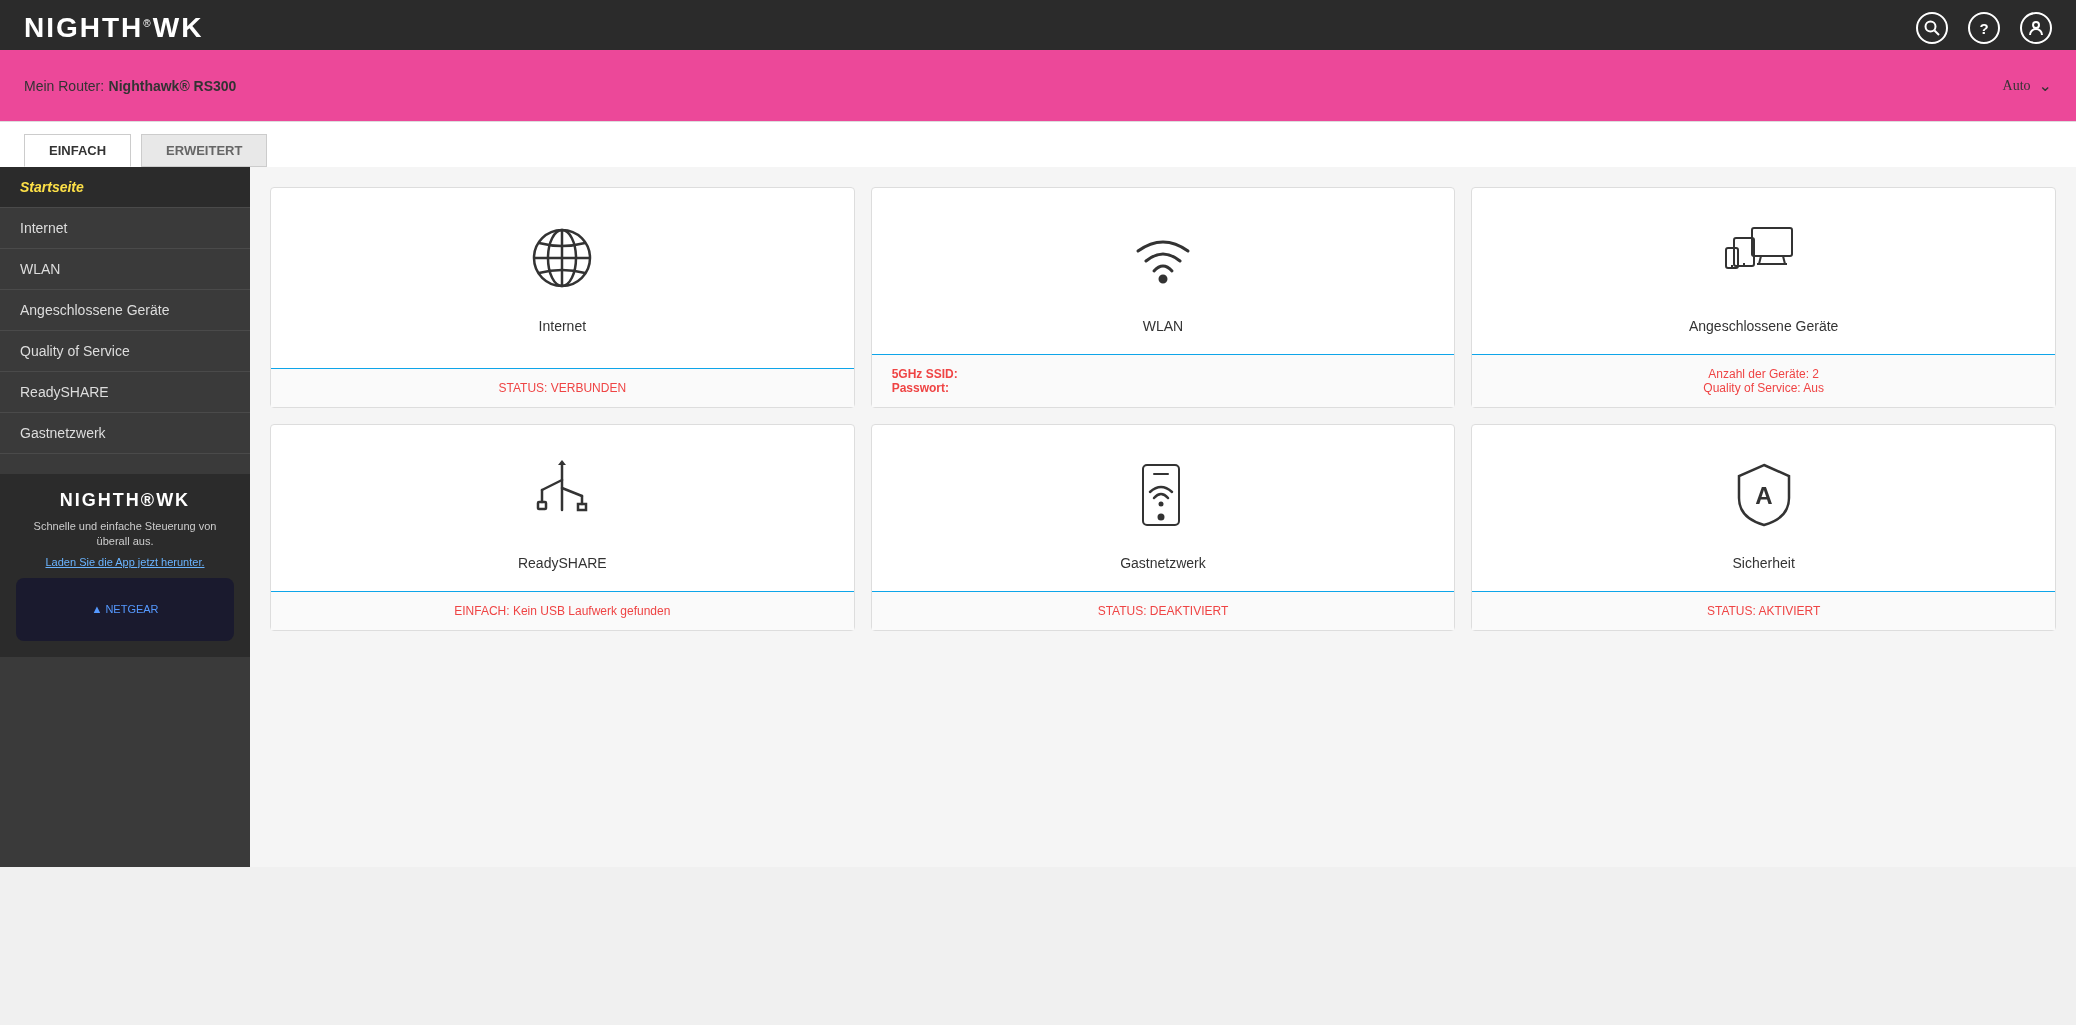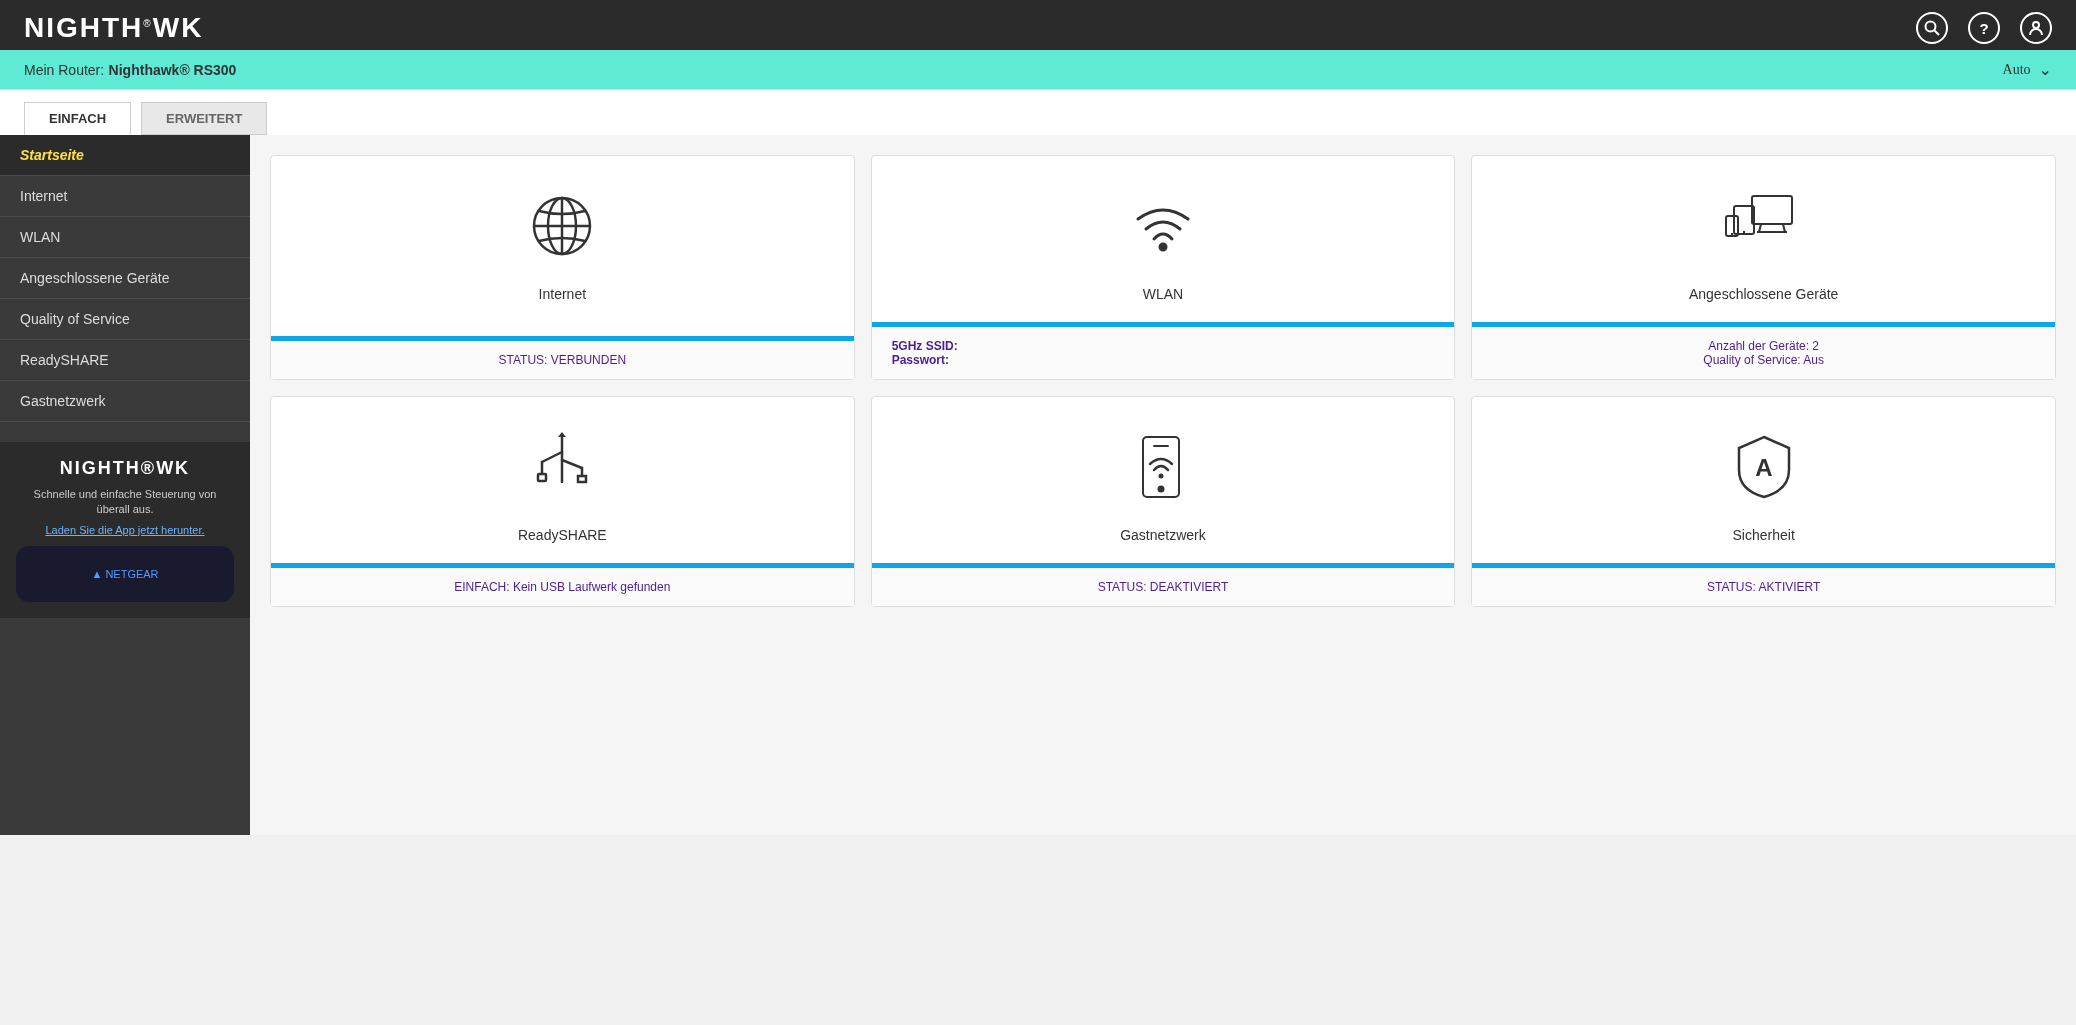--- a/index.html
+++ b/index.html
@@ -46,23 +46,23 @@
     }
     .firmware-version {
       font-size: 12px;
       color: #ccc;
       margin-top: 4px;
       padding-bottom: 6px;
     }
 
     
     .router-bar {
-      background: #5eead4;
+      background: #ec4899;
       border-bottom: 1px solid #ddd;
-      padding: 10px 24px;
+      padding: 26px 24px;
       display: flex;
       align-items: center;
       justify-content: space-between;
       gap: 10px;
     }
     .router-dropdown {
       display: flex;
       align-items: center;
       gap: 8px;
       font-size: 14px;
@@ -144,23 +144,23 @@
       margin-bottom: 6px;
     }
     .sidebar-promo .promo-link {
       color: #6ab4ff;
       font-size: 11px;
       text-decoration: underline;
       cursor: pointer;
     }
     .sidebar-promo .promo-phone {
       margin-top: 10px;
-      height: 56px;
+      height: 63px;
       background: #1a1a2e;
-      border-radius: 13px;
+      border-radius: 8px;
       display: flex;
       align-items: center;
       justify-content: center;
       font-size: 11px;
       color: #888;
     }
 
     
     .content {
       flex: 1;
@@ -196,24 +196,24 @@
       justify-content: center;
       margin-bottom: 16px;
     }
     .card-label {
       font-size: 14px;
       color: #333;
       text-align: center;
       margin-top: 4px;
     }
     .card-footer {
-      border-top: 5px solid #0ea5e9;
+      border-top: 1px solid #0ea5e9;
       padding: 12px 16px;
       font-size: 12px;
-      color: #4c1d95;
+      color: #ef4444;
       text-align: center;
       background: #fafafa;
     }
     .card-footer.bold-text {
       font-weight: bold;
     }
 
     
     svg { display: block; }
   </style>

